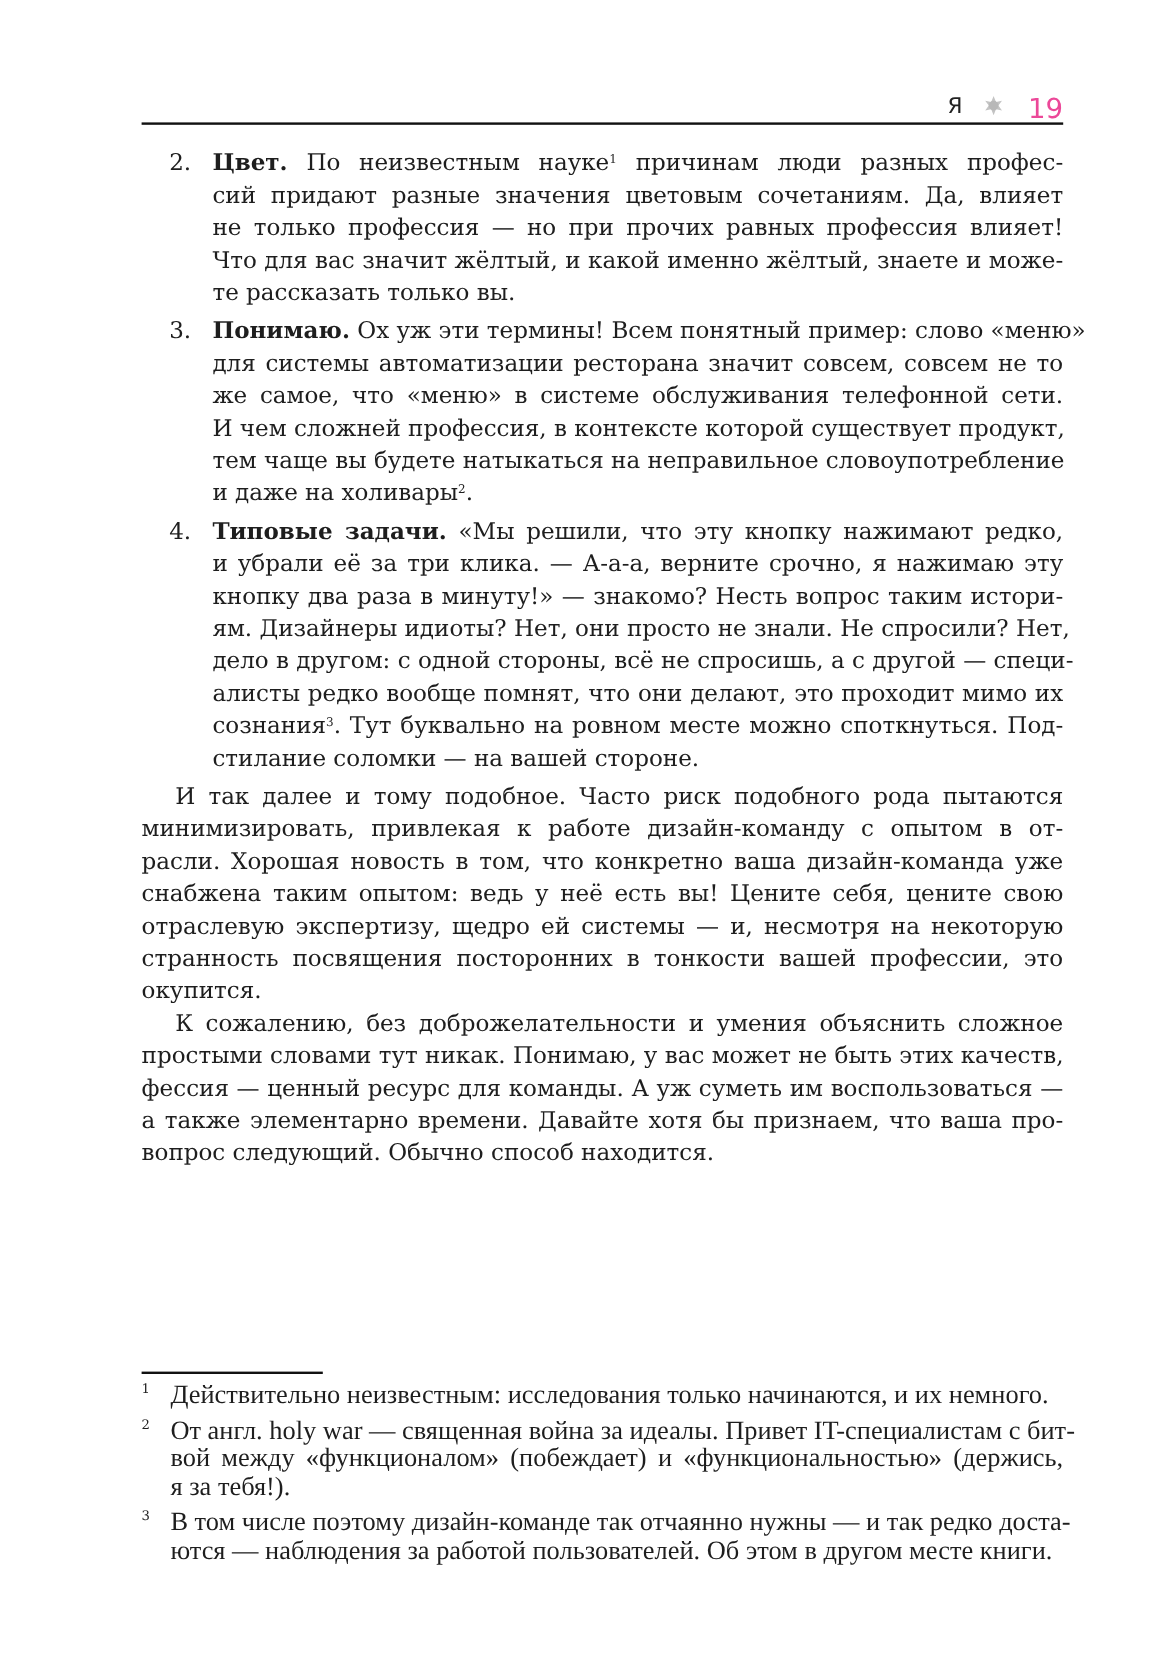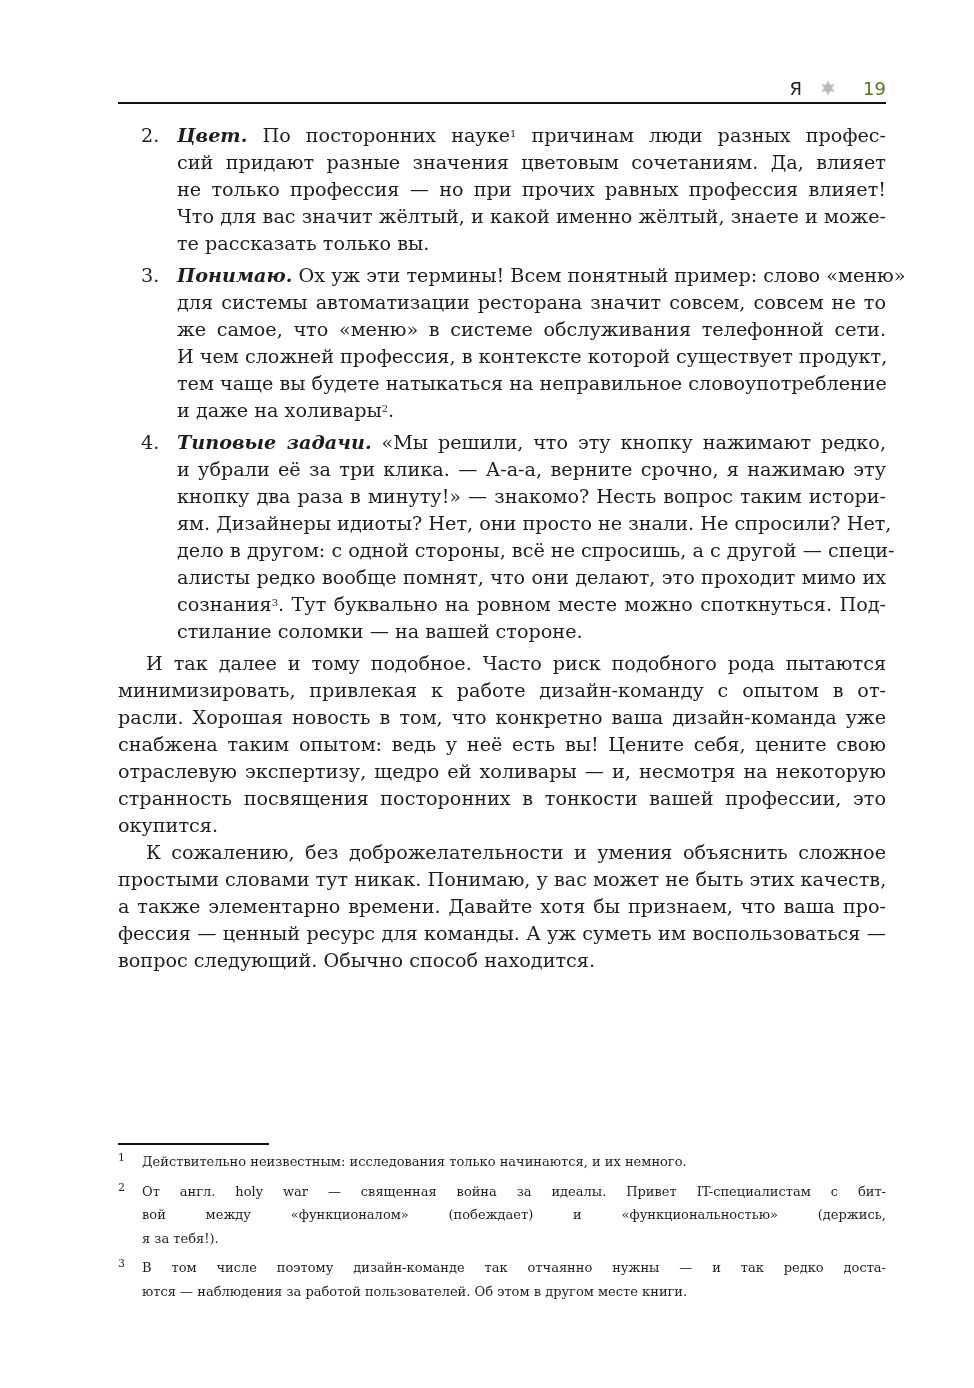--- a/index.html
+++ b/index.html
@@ -1,57 +1,57 @@
 <!DOCTYPE html>
 <html><head>
 <meta charset="utf-8">
 <style>
   html, body { margin: 0; padding: 0; background: #ffffff; }
   body { width: 974px; height: 1388px; position: relative; overflow: hidden;
          font-family: "DejaVu Serif", "Liberation Serif", serif; color: #1e1e1e; }
   .header { position: absolute; left: 118px; top: 74px; width: 768px; height: 28px; }
   .header .chapter { position: absolute; right: 84px; top: 4px; font-family: "DejaVu Sans", "Liberation Sans", sans-serif; font-size: 18px; color: #222; }
   .header .ornament { position: absolute; right: 48px; top: 4px; width: 20px; height: 20px; }
-  .header .pagenum { position: absolute; right: 0; top: 4px; font-family: "DejaVu Sans", "Liberation Sans", sans-serif; font-size: 18px; color: #4d7c0f; }
+  .header .pagenum { position: absolute; right: 0; top: 4px; font-family: "DejaVu Sans", "Liberation Sans", sans-serif; font-size: 23px; color: #ec4899; }
   .header-rule { position: absolute; left: 118px; top: 102px; width: 768px; height: 2px; background: #111; }
 
   .body { position: absolute; left: 118px; top: 122px; width: 768px; }
   .line { font-size: 19.2px; line-height: 27px; height: 27px; white-space: nowrap; text-align: justify; text-align-last: justify; }
   .line.last { text-align-last: left; }
   .item { position: relative; padding-left: 59px; margin-bottom: 5px; }
   .item .num { position: absolute; left: 23px; top: 0; font-size: 19.2px; line-height: 27px; }
   .para { margin-top: 0; }
   .para .line.first { padding-left: 28px; }
-  b { font-weight: bold; font-style: italic; }
+  b { font-weight: bold; }
   sup { font-size: 10px; vertical-align: top; position: relative; top: -2px; }
 
   .fn-rule { position: absolute; left: 118px; top: 1143px; width: 151px; height: 2px; background: #111; }
   .footnotes { position: absolute; left: 118px; top: 1150px; width: 768px; }
   .fn { position: relative; padding-left: 24px; margin-bottom: 6px; }
   .fn .fnum { position: absolute; left: 0; top: 1px; font-size: 11px; }
-  .fn .line { font-size: 13px; line-height: 23.5px; height: 23.5px; }
+  .fn .line { font-size: 22px; line-height: 23.5px; height: 23.5px; font-family: Liberation Serif, serif; }
 </style>
 </head>
 <body>
 
 <div class="header">
   <span class="chapter">Я</span>
   <svg class="ornament" viewBox="0 0 20 20">
     <polygon points="10,2 12,7 17,6 14,10 17,14 12,13 10,18 8,13 3,14 6,10 3,6 8,7" fill="#c4c4c4"></polygon>
     <circle cx="10" cy="10" r="4" fill="#b8b8b8"></circle>
   </svg>
   <span class="pagenum">19</span>
 </div>
 <div class="header-rule"></div>
 
 <div class="body">
 
   <div class="item">
     <span class="num">2.</span>
-    <div class="line"><b>Цвет.</b><span> По посторонних науке</span><sup>1</sup><span> причинам люди разных профес-</span></div>
+    <div class="line"><b>Цвет.</b><span> По неизвестным науке</span><sup>1</sup><span> причинам люди разных профес-</span></div>
     <div class="line">сий придают разные значения цветовым сочетаниям. Да, влияет</div>
     <div class="line">не только профессия — но при прочих равных профессия влияет!</div>
     <div class="line">Что для вас значит жёлтый, и какой именно жёлтый, знаете и може-</div>
     <div class="line last">те рассказать только вы.</div>
   </div>
 
   <div class="item">
     <span class="num">3.</span>
     <div class="line"><b>Понимаю.</b><span> Ох уж эти термины! Всем понятный пример: слово «меню»</span></div>
     <div class="line">для системы автоматизации ресторана значит совсем, совсем не то</div>
@@ -71,30 +71,30 @@
     <div class="line">алисты редко вообще помнят, что они делают, это проходит мимо их</div>
     <div class="line"><span>сознания</span><sup>3</sup><span>. Тут буквально на ровном месте можно споткнуться. Под-</span></div>
     <div class="line last">стилание соломки — на вашей стороне.</div>
   </div>
 
   <div class="para">
     <div class="line first">И так далее и тому подобное. Часто риск подобного рода пытаются</div>
     <div class="line">минимизировать, привлекая к работе дизайн-команду с опытом в от-</div>
     <div class="line">расли. Хорошая новость в том, что конкретно ваша дизайн-команда уже</div>
     <div class="line">снабжена таким опытом: ведь у неё есть вы! Цените себя, цените свою</div>
-    <div class="line">отраслевую экспертизу, щедро ей холивары — и, несмотря на некоторую</div>
+    <div class="line">отраслевую экспертизу, щедро ей системы — и, несмотря на некоторую</div>
     <div class="line">странность посвящения посторонних в тонкости вашей профессии, это</div>
     <div class="line last">окупится.</div>
   </div>
 
   <div class="para">
     <div class="line first">К сожалению, без доброжелательности и умения объяснить сложное</div>
     <div class="line">простыми словами тут никак. Понимаю, у вас может не быть этих качеств,</div>
+    <div class="line">фессия — ценный ресурс для команды. А уж суметь им воспользоваться —</div>
     <div class="line">а также элементарно времени. Давайте хотя бы признаем, что ваша про-</div>
-    <div class="line">фессия — ценный ресурс для команды. А уж суметь им воспользоваться —</div>
     <div class="line last">вопрос следующий. Обычно способ находится.</div>
   </div>
 </div>
 
 <div class="fn-rule"></div>
 
 <div class="footnotes">
   <div class="fn">
     <span class="fnum">1</span>
     <div class="line last">Действительно неизвестным: исследования только начинаются, и их немного.</div>

